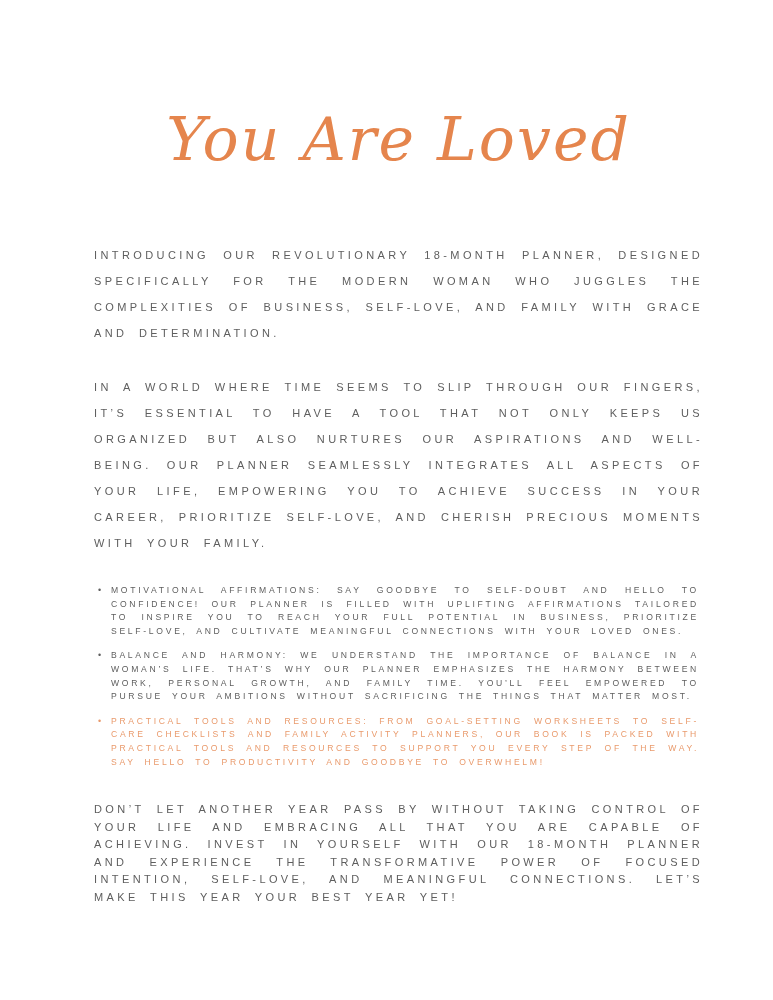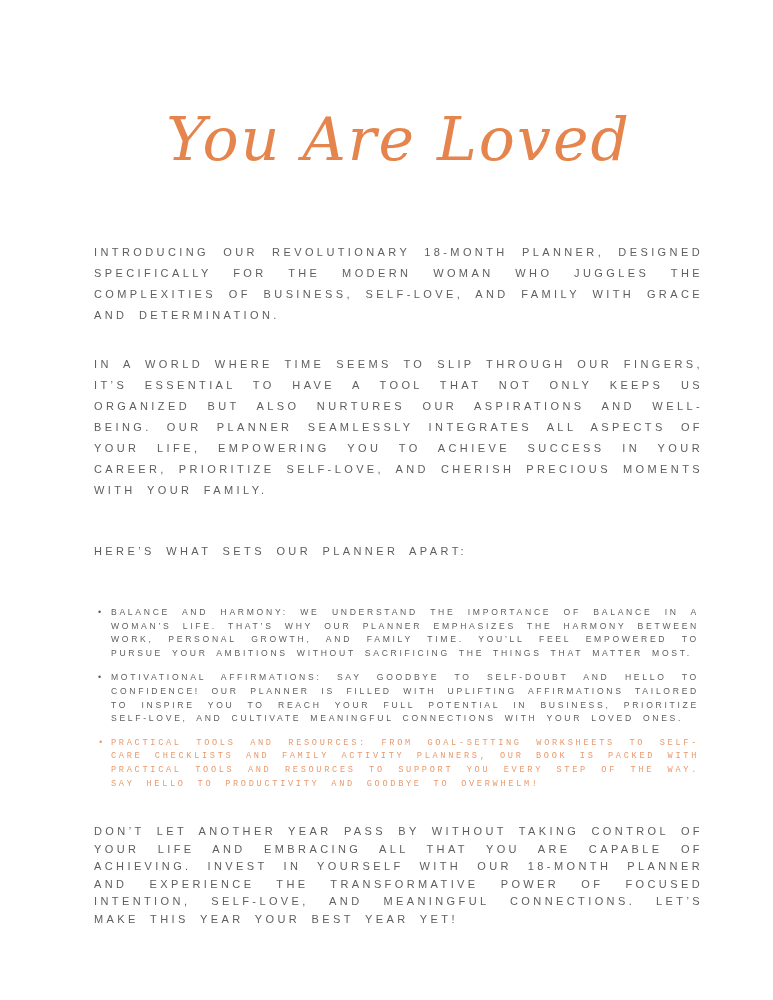--- a/index.html
+++ b/index.html
@@ -28,21 +28,21 @@
     letter-spacing: 2px;
     margin-bottom: 38px;
     white-space: nowrap;
   }
   .body-para {
     color: var(--body-ink, #5e5e5e);
     font-size: 11px;
     font-weight: 400;
     letter-spacing: 3.4px;
     word-spacing: 5px;
-    line-height: 21px;
+    line-height: 26px;
     text-align: justify;
     text-transform: uppercase;
     margin-bottom: 28px;
   }
   .section-heading {
     color: var(--body-ink, #5e5e5e);
     font-size: 11px;
     letter-spacing: 3.4px;
     word-spacing: 5px;
     line-height: 17px;
@@ -69,21 +69,20 @@
   ul.features li::before {
     content: "\2022";
     position: absolute;
     left: 0;
     top: 0;
     font-size: 9px;
   }
   ul.features li.highlight,
   ul.features li.highlight::before {
     color: var(--accent-light, #e99a6c);
-    font-family: Liberation Mono, monospace;
   }
   .closing-para {
     color: var(--body-ink, #5e5e5e);
     font-size: 11px;
     letter-spacing: 3.4px;
     word-spacing: 5px;
     line-height: 17.5px;
     text-align: justify;
     text-transform: uppercase;
     margin-top: 32px;
@@ -93,23 +92,22 @@
 <body>
 
 <div class="page">
 
   <h1 class="script-title">You Are Loved</h1>
 
   <p class="body-para">INTRODUCING OUR REVOLUTIONARY 18-MONTH PLANNER, DESIGNED SPECIFICALLY FOR THE MODERN WOMAN WHO JUGGLES THE COMPLEXITIES OF BUSINESS, SELF-LOVE, AND FAMILY WITH GRACE AND DETERMINATION.</p>
 
   <p class="body-para">IN A WORLD WHERE TIME SEEMS TO SLIP THROUGH OUR FINGERS, IT’S ESSENTIAL TO HAVE A TOOL THAT NOT ONLY KEEPS US ORGANIZED BUT ALSO NURTURES OUR ASPIRATIONS AND WELL-BEING. OUR PLANNER SEAMLESSLY INTEGRATES ALL ASPECTS OF YOUR LIFE, EMPOWERING YOU TO ACHIEVE SUCCESS IN YOUR CAREER, PRIORITIZE SELF-LOVE, AND CHERISH PRECIOUS MOMENTS WITH YOUR FAMILY.</p>
 
-  <p class="section-heading">HERE’S WHAT SETS OUR PLANNER APART:</p>
 
   <ul class="features">
+    <li class="bullet">MOTIVATIONAL AFFIRMATIONS: SAY GOODBYE TO SELF-DOUBT AND HELLO TO CONFIDENCE! OUR PLANNER IS FILLED WITH UPLIFTING AFFIRMATIONS TAILORED TO INSPIRE YOU TO REACH YOUR FULL POTENTIAL IN BUSINESS, PRIORITIZE SELF-LOVE, AND CULTIVATE MEANINGFUL CONNECTIONS WITH YOUR LOVED ONES.</li>
     <li class="bullet">BALANCE AND HARMONY: WE UNDERSTAND THE IMPORTANCE OF BALANCE IN A WOMAN’S LIFE. THAT’S WHY OUR PLANNER EMPHASIZES THE HARMONY BETWEEN WORK, PERSONAL GROWTH, AND FAMILY TIME. YOU’LL FEEL EMPOWERED TO PURSUE YOUR AMBITIONS WITHOUT SACRIFICING THE THINGS THAT MATTER MOST.</li>
-    <li class="bullet">MOTIVATIONAL AFFIRMATIONS: SAY GOODBYE TO SELF-DOUBT AND HELLO TO CONFIDENCE! OUR PLANNER IS FILLED WITH UPLIFTING AFFIRMATIONS TAILORED TO INSPIRE YOU TO REACH YOUR FULL POTENTIAL IN BUSINESS, PRIORITIZE SELF-LOVE, AND CULTIVATE MEANINGFUL CONNECTIONS WITH YOUR LOVED ONES.</li>
     <li class="bullet highlight">PRACTICAL TOOLS AND RESOURCES: FROM GOAL-SETTING WORKSHEETS TO SELF-CARE CHECKLISTS AND FAMILY ACTIVITY PLANNERS, OUR BOOK IS PACKED WITH PRACTICAL TOOLS AND RESOURCES TO SUPPORT YOU EVERY STEP OF THE WAY. SAY HELLO TO PRODUCTIVITY AND GOODBYE TO OVERWHELM!</li>
   </ul>
 
   <p class="closing-para">DON’T LET ANOTHER YEAR PASS BY WITHOUT TAKING CONTROL OF YOUR LIFE AND EMBRACING ALL THAT YOU ARE CAPABLE OF ACHIEVING. INVEST IN YOURSELF WITH OUR 18-MONTH PLANNER AND EXPERIENCE THE TRANSFORMATIVE POWER OF FOCUSED INTENTION, SELF-LOVE, AND MEANINGFUL CONNECTIONS. LET’S MAKE THIS YEAR YOUR BEST YEAR YET!</p>
 
 </div>
 
 </body></html>

